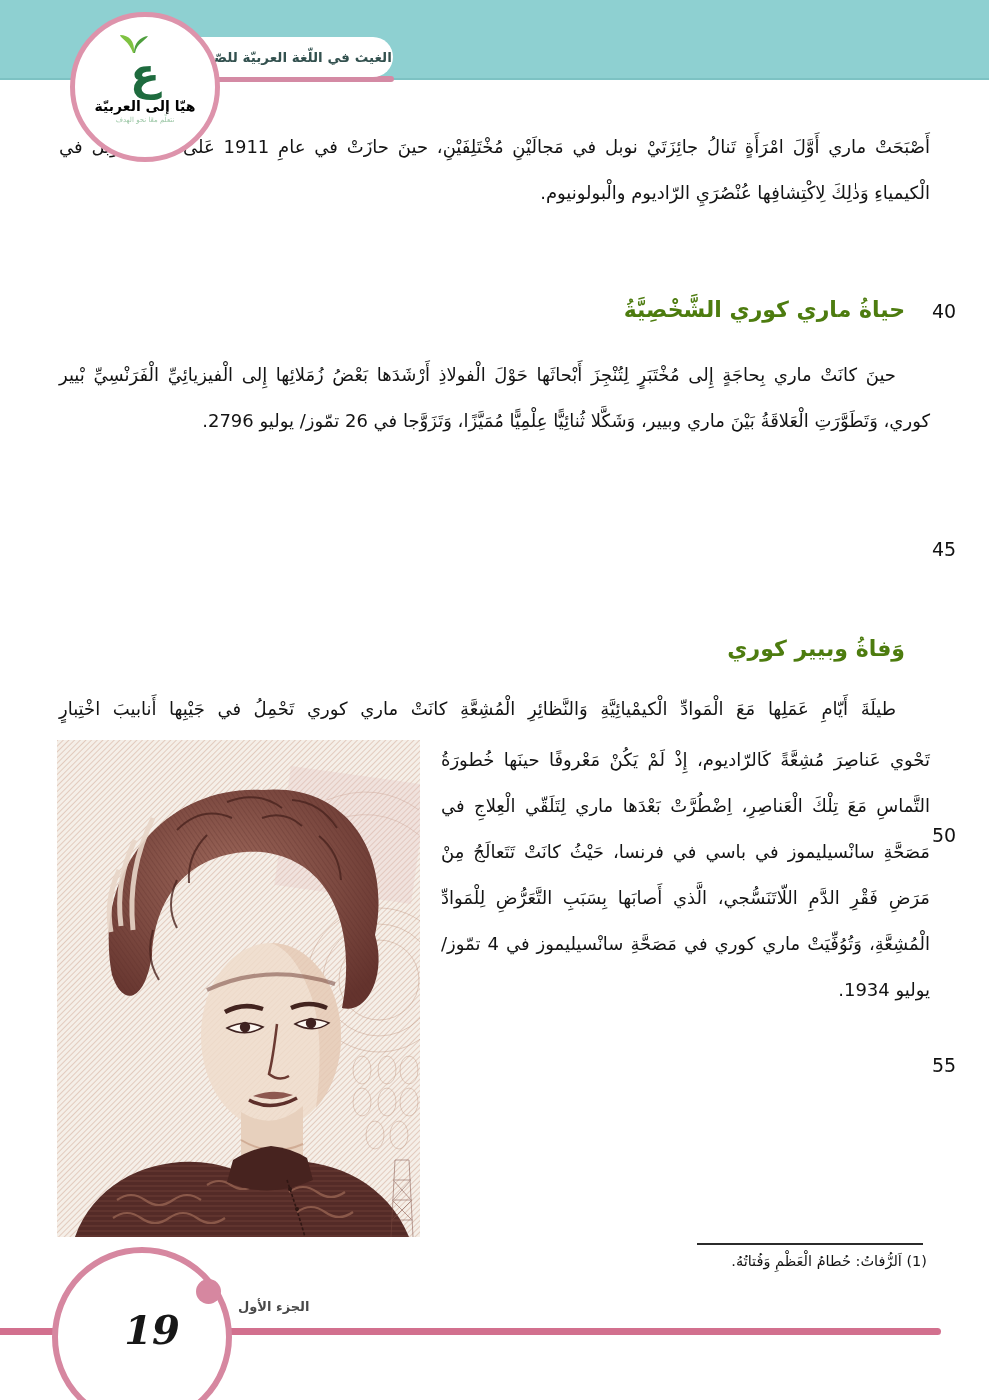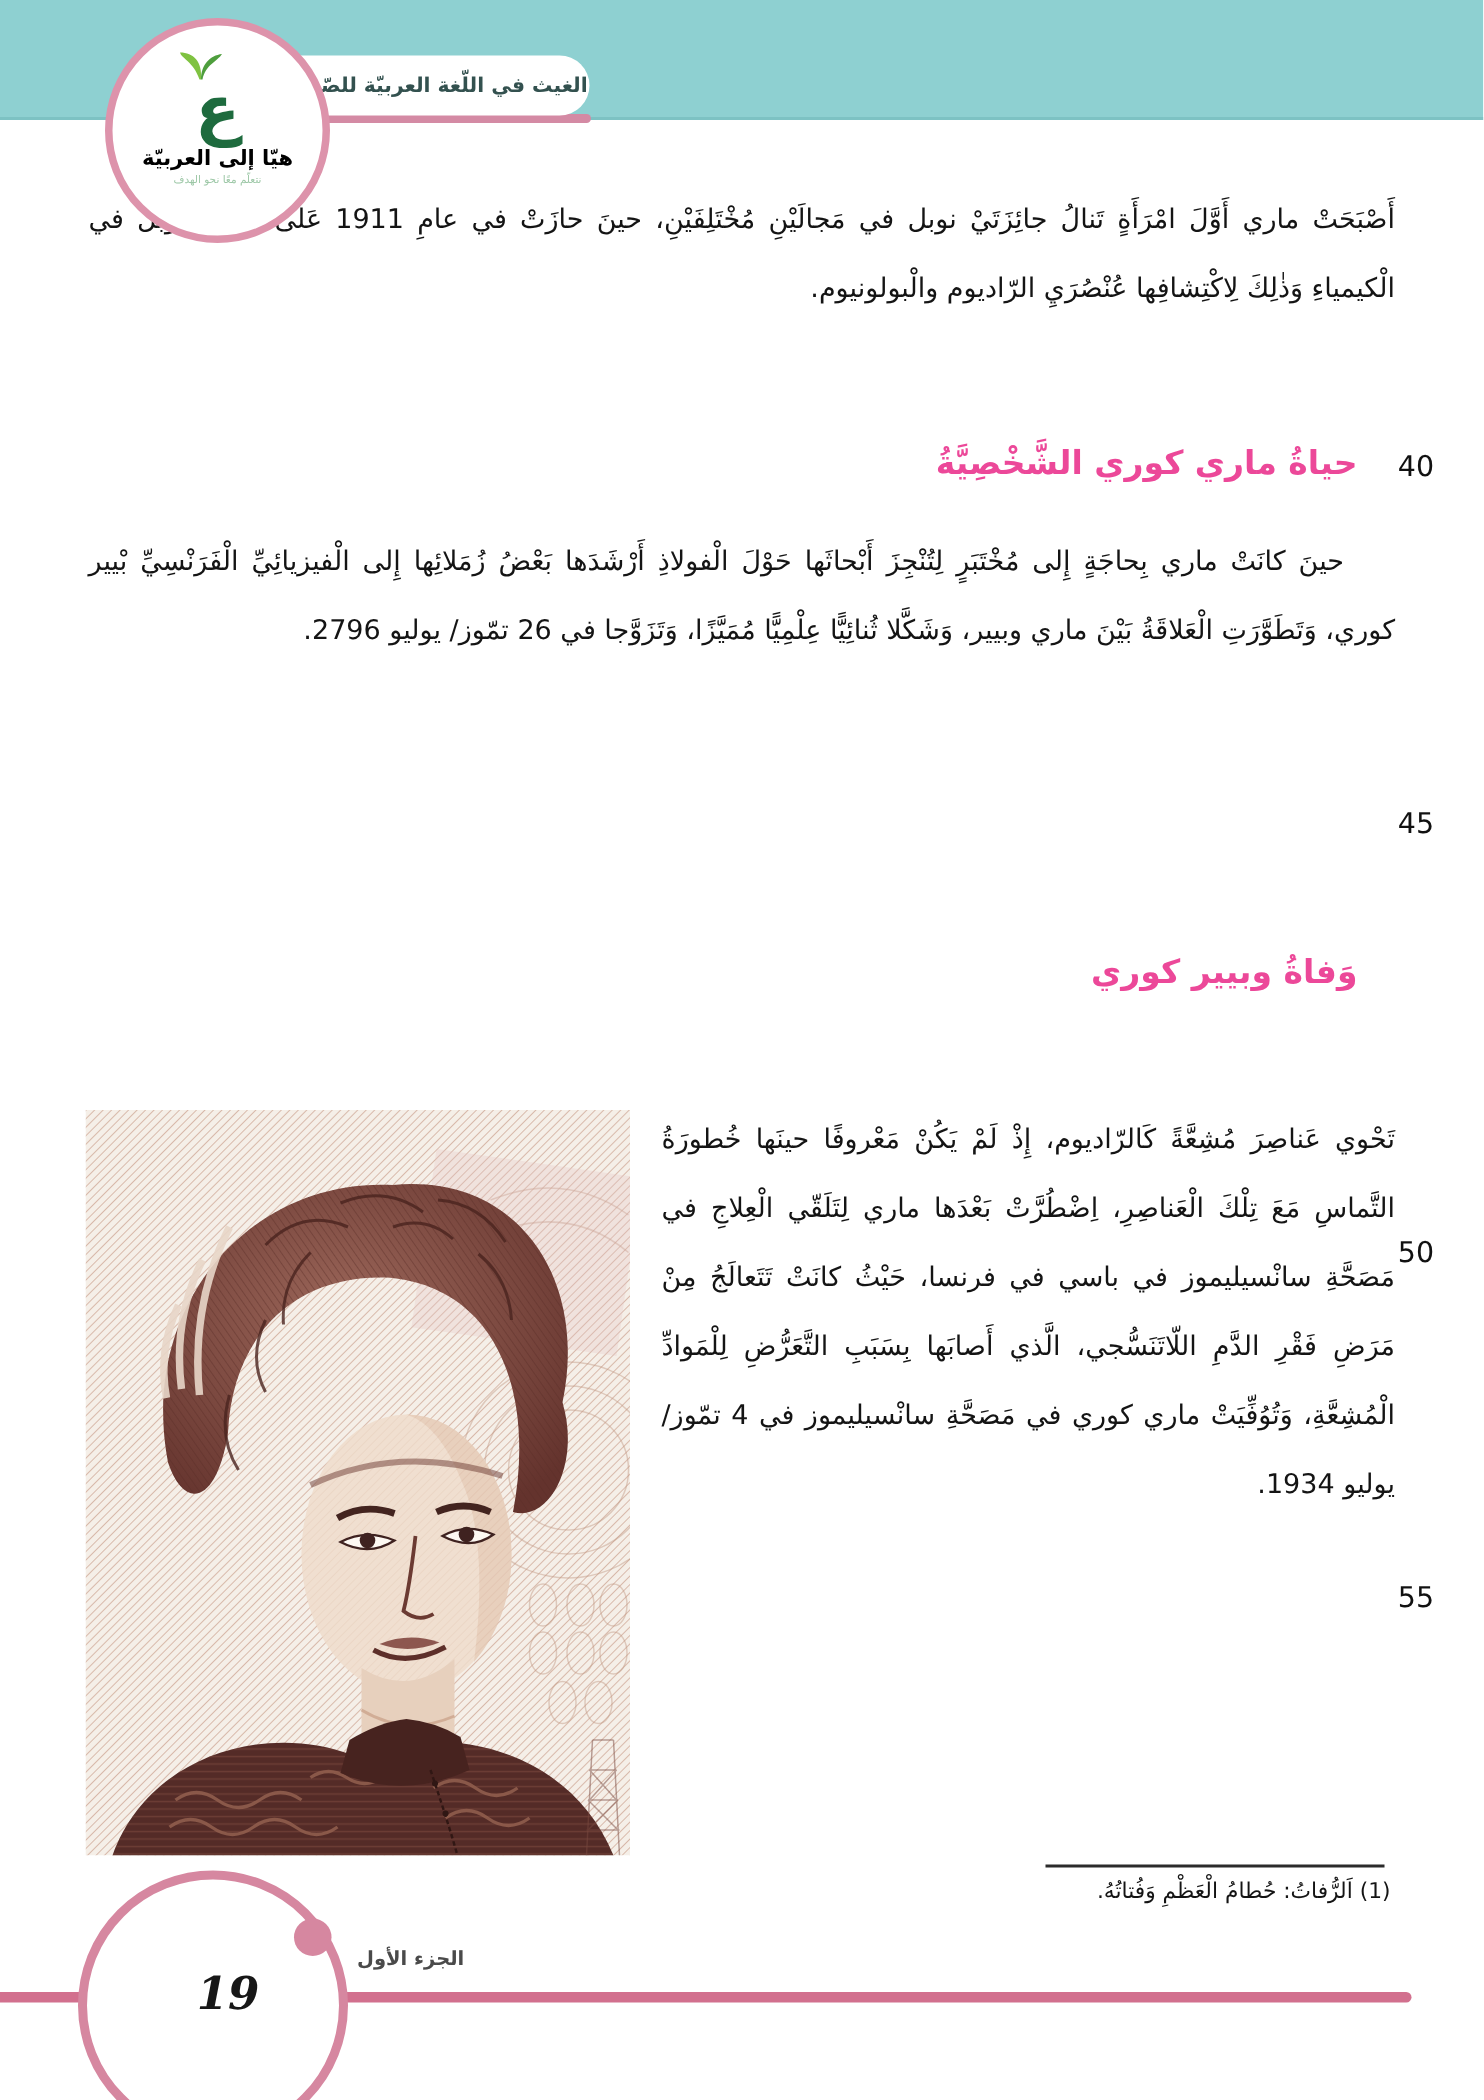--- a/index.html
+++ b/index.html
@@ -25,21 +25,21 @@
   .logo-leaves{position:absolute;top:16px;left:44px;width:30px;height:22px;}
   .logo-name{font-size:14px;font-weight:bold;color:#000000;margin-top:2px;}
   .logo-tagline{font-size:7px;color:#9cc7a6;margin-top:2px;}
   
   .para{
     position:absolute;right:59px;width:871px;font-size:18px;line-height:46px;
     text-align:justify;text-justify:inter-word;color:#141414;
   }
   .indent{text-indent:34px;}
   .heading{
-    position:absolute;right:84px;font-size:22px;font-weight:bold;color:#ec4899;white-space:nowrap;
+    position:absolute;right:84px;font-size:22px;font-weight:bold;color:#4d7c0f;white-space:nowrap;
   }
   .lineno{position:absolute;right:27px;width:36px;font-size:19px;color:#111;text-align:center;direction:ltr;}
   .lead-line{text-align-last:justify;}
   .col-text{width:489px;}
   .col-text p{margin:0;}
   .col-text .p2{text-indent:30px;}
   sup.fnref{font-size:11px;line-height:0;vertical-align:super;}
   
   .portrait{position:absolute;left:57px;top:740px;width:363px;height:497px;}
   
@@ -47,21 +47,21 @@
   .footnote{position:absolute;right:62px;top:1253px;width:560px;font-size:14.5px;color:#141414;text-align:right;}
   
   .footer-line{position:absolute;left:0;top:1328px;width:941px;height:7px;background:#d2708e;border-radius:0 4px 4px 0;z-index:1;}
   .page-circle{
     position:absolute;left:52px;top:1247px;width:168px;height:168px;background:#ffffff;
     border:6px solid #d687a0;border-radius:50%;z-index:2;
     display:flex;align-items:center;justify-content:center;
   }
   .page-number{
     font-family:"DejaVu Serif",serif;font-style:italic;font-weight:bold;
-    font-size:30px;color:#171717;transform:translate(10px,-8px);direction:ltr;text-align:center;
+    font-size:40px;color:#171717;transform:translate(10px,-8px);direction:ltr;text-align:center;
   }
   .footer-dot{position:absolute;left:196px;top:1279px;width:25px;height:25px;background:#d687a0;border-radius:50%;z-index:3;}
   .part-label{position:absolute;left:238px;top:1299px;font-size:13px;font-weight:bold;color:#4a4a4a;z-index:3;white-space:nowrap;}
 </style>
 </head>
 <body>
 
 <div class="page">
 
   <div class="topbar"></div>
@@ -80,20 +80,21 @@
   </div>
 
   <div class="para" style="top:124px;">أَصْبَحَتْ ماري أَوَّلَ امْرَأَةٍ تَنالُ جائِزَتَيْ نوبل في مَجالَيْنِ مُخْتَلِفَيْنِ، حينَ حازَتْ في عامِ 1911 عَلى جائِزَةِ نوبل في الْكيمياءِ وَذٰلِكَ لِاكْتِشافِها عُنْصُرَيِ الرّاديوم والْبولونيوم.</div>
 
   <div class="lineno" style="top:300px;">40</div>
   <div class="heading" style="top:297px;">حياةُ ماري كوري الشَّخْصِيَّةُ</div>
   <div class="para indent" style="top:352px;">حينَ كانَتْ ماري بِحاجَةٍ إِلى مُخْتَبَرٍ لِتُنْجِزَ أَبْحاثَها حَوْلَ الْفولاذِ أَرْشَدَها بَعْضُ زُمَلائِها إِلى الْفيزيائِيِّ الْفَرَنْسِيِّ بْيير كوري، وَتَطَوَّرَتِ الْعَلاقَةُ بَيْنَ ماري وبيير، وَشَكَّلا ثُنائِيًّا عِلْمِيًّا مُمَيَّزًا، وَتَزَوَّجا في 26 تمّوز/ يوليو 2796.</div>
   <div class="lineno" style="top:538px;">45</div>
 
   <div class="heading" style="top:636px;">وَفاةُ وبيير كوري</div>
+  <div class="para indent lead-line" style="top:686px;">طيلَةَ أَيّامِ عَمَلِها مَعَ الْمَوادِّ الْكيمْيائِيَّةِ وَالنَّظائِرِ الْمُشِعَّةِ كانَتْ ماري كوري تَحْمِلُ في جَيْبِها أَنابيبَ اخْتِبارٍ</div>
 
   <div class="lineno" style="top:824px;">50</div>
   <div class="lineno" style="top:1054px;">55</div>
 
   <svg class="portrait" viewBox="0 0 363 497" preserveAspectRatio="none">
     <defs>
       <pattern id="bgHatch" width="4" height="4" patternUnits="userSpaceOnUse" patternTransform="rotate(45)">
         <rect width="4" height="4" fill="#f5efe8"></rect>
         <line x1="0" y1="0" x2="0" y2="4" stroke="#cfa795" stroke-width="1"></line>
       </pattern>

